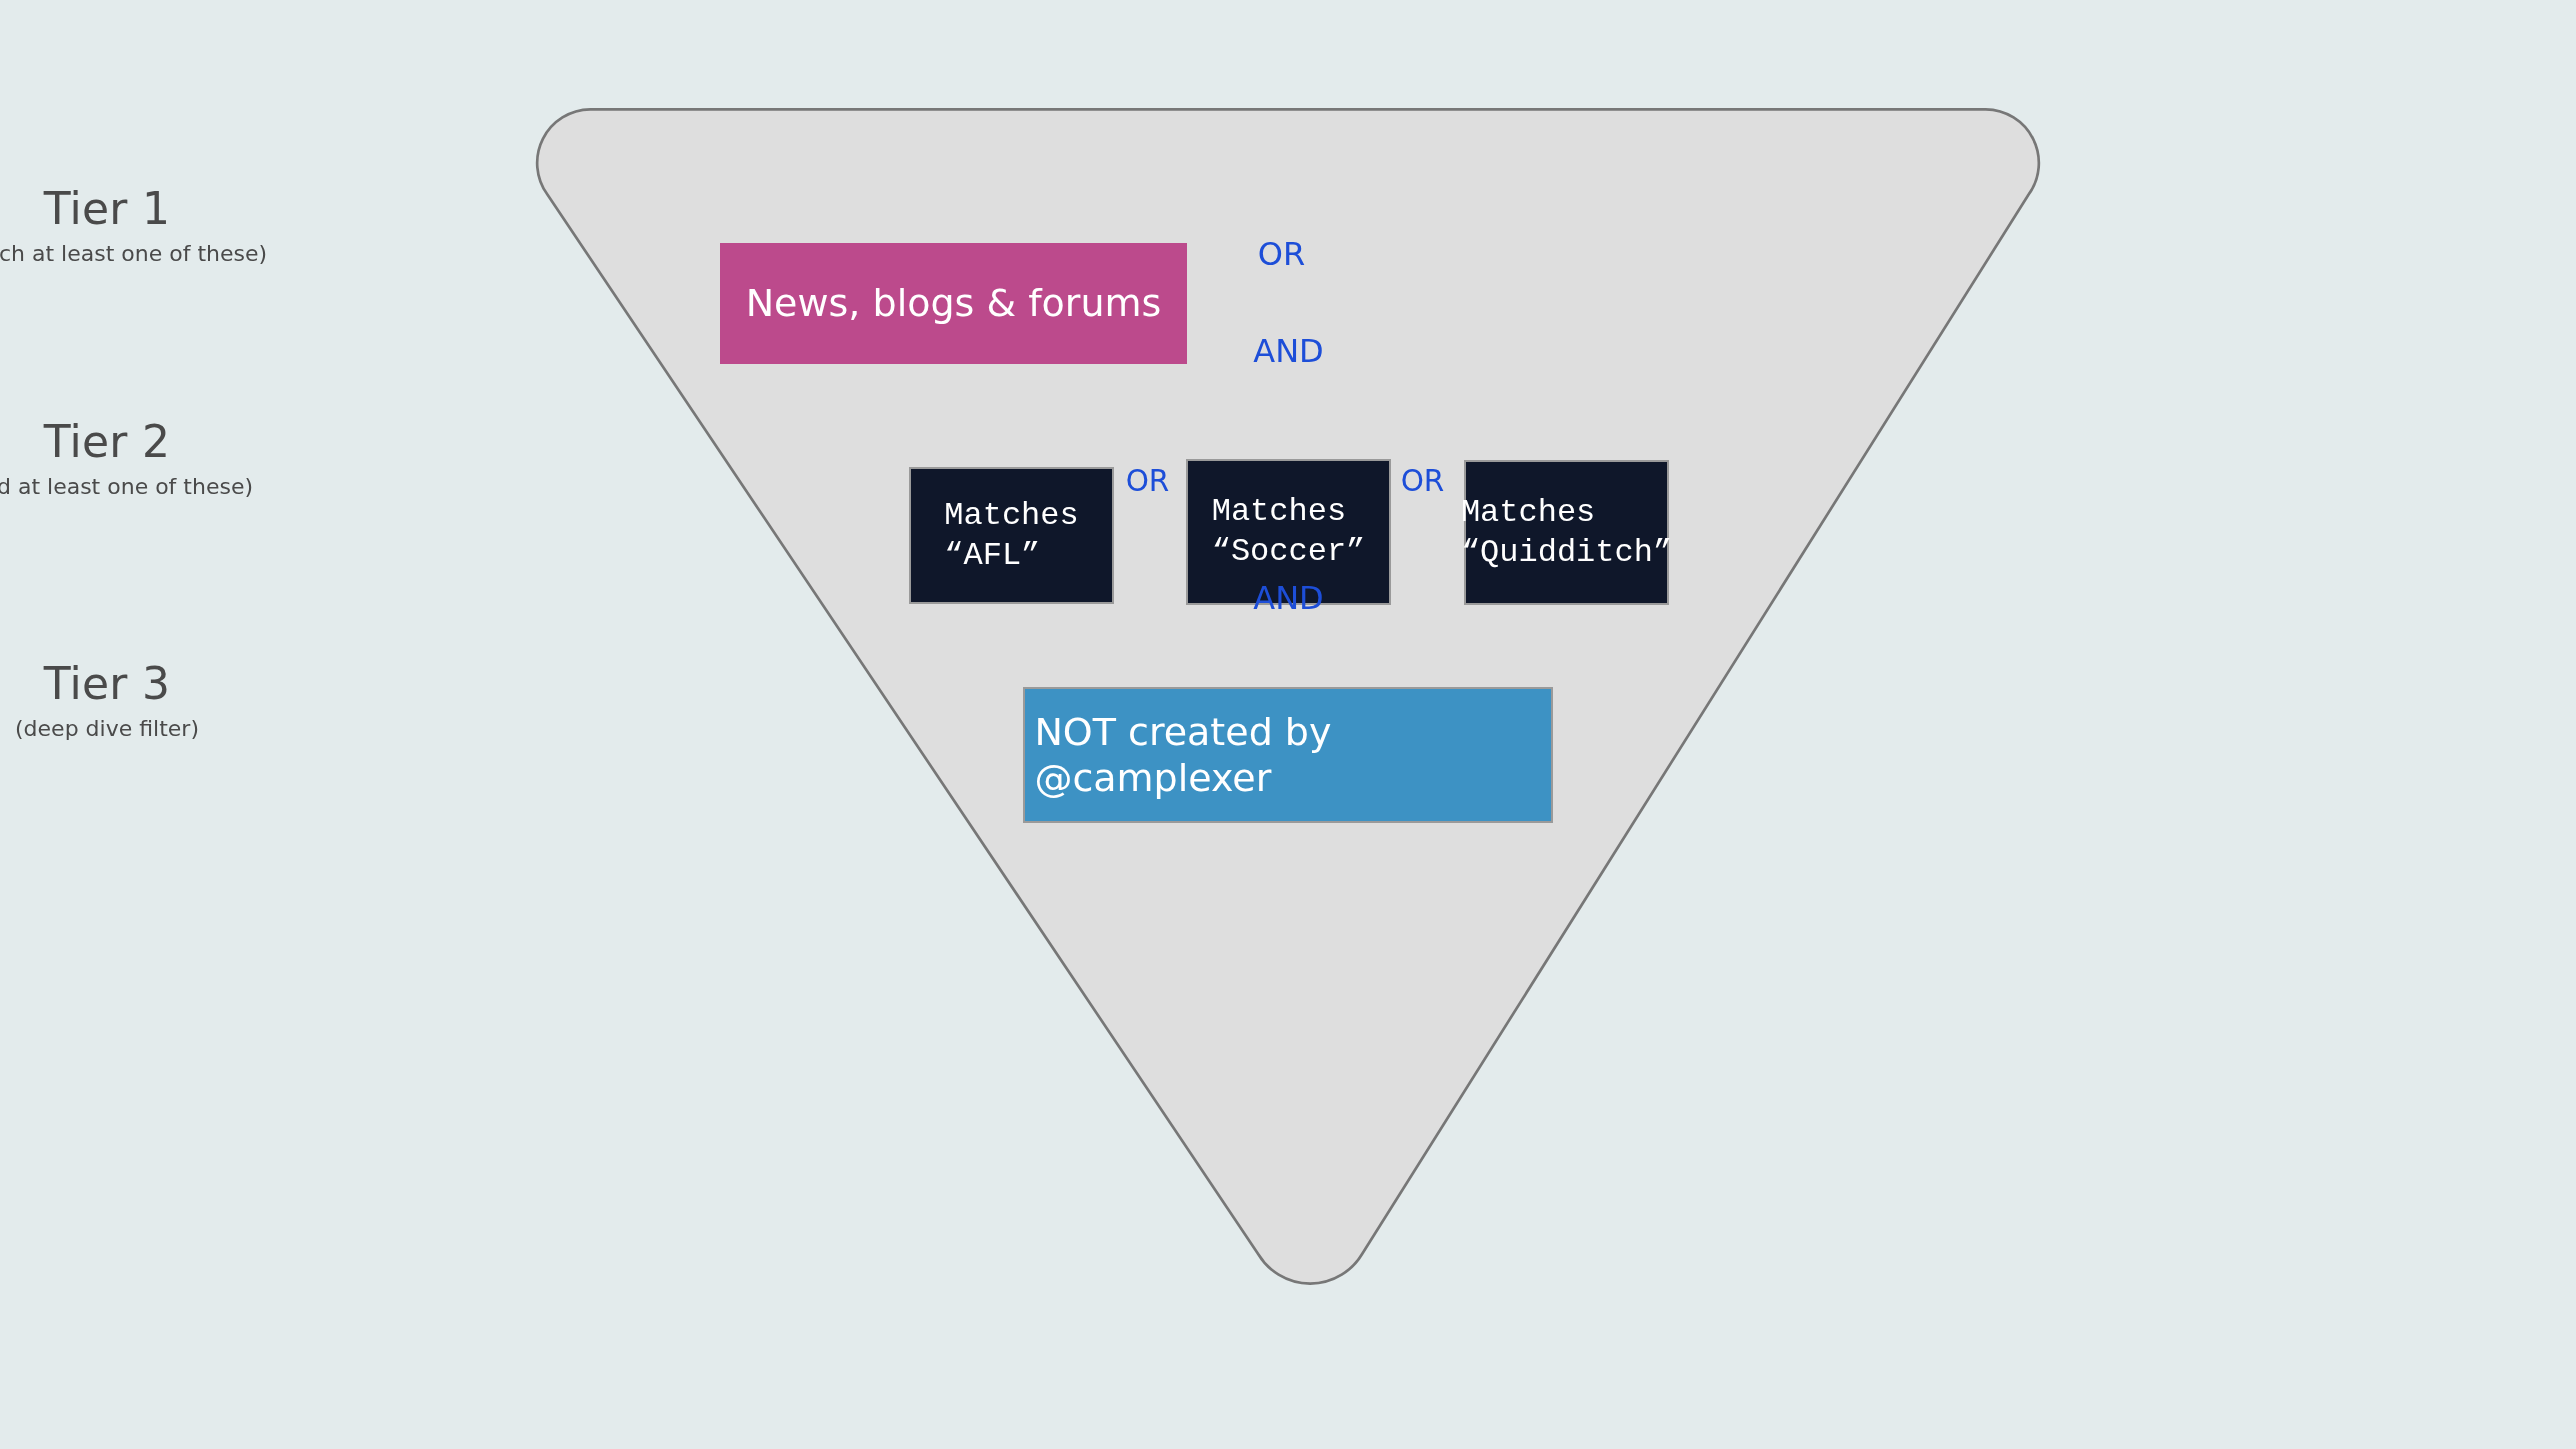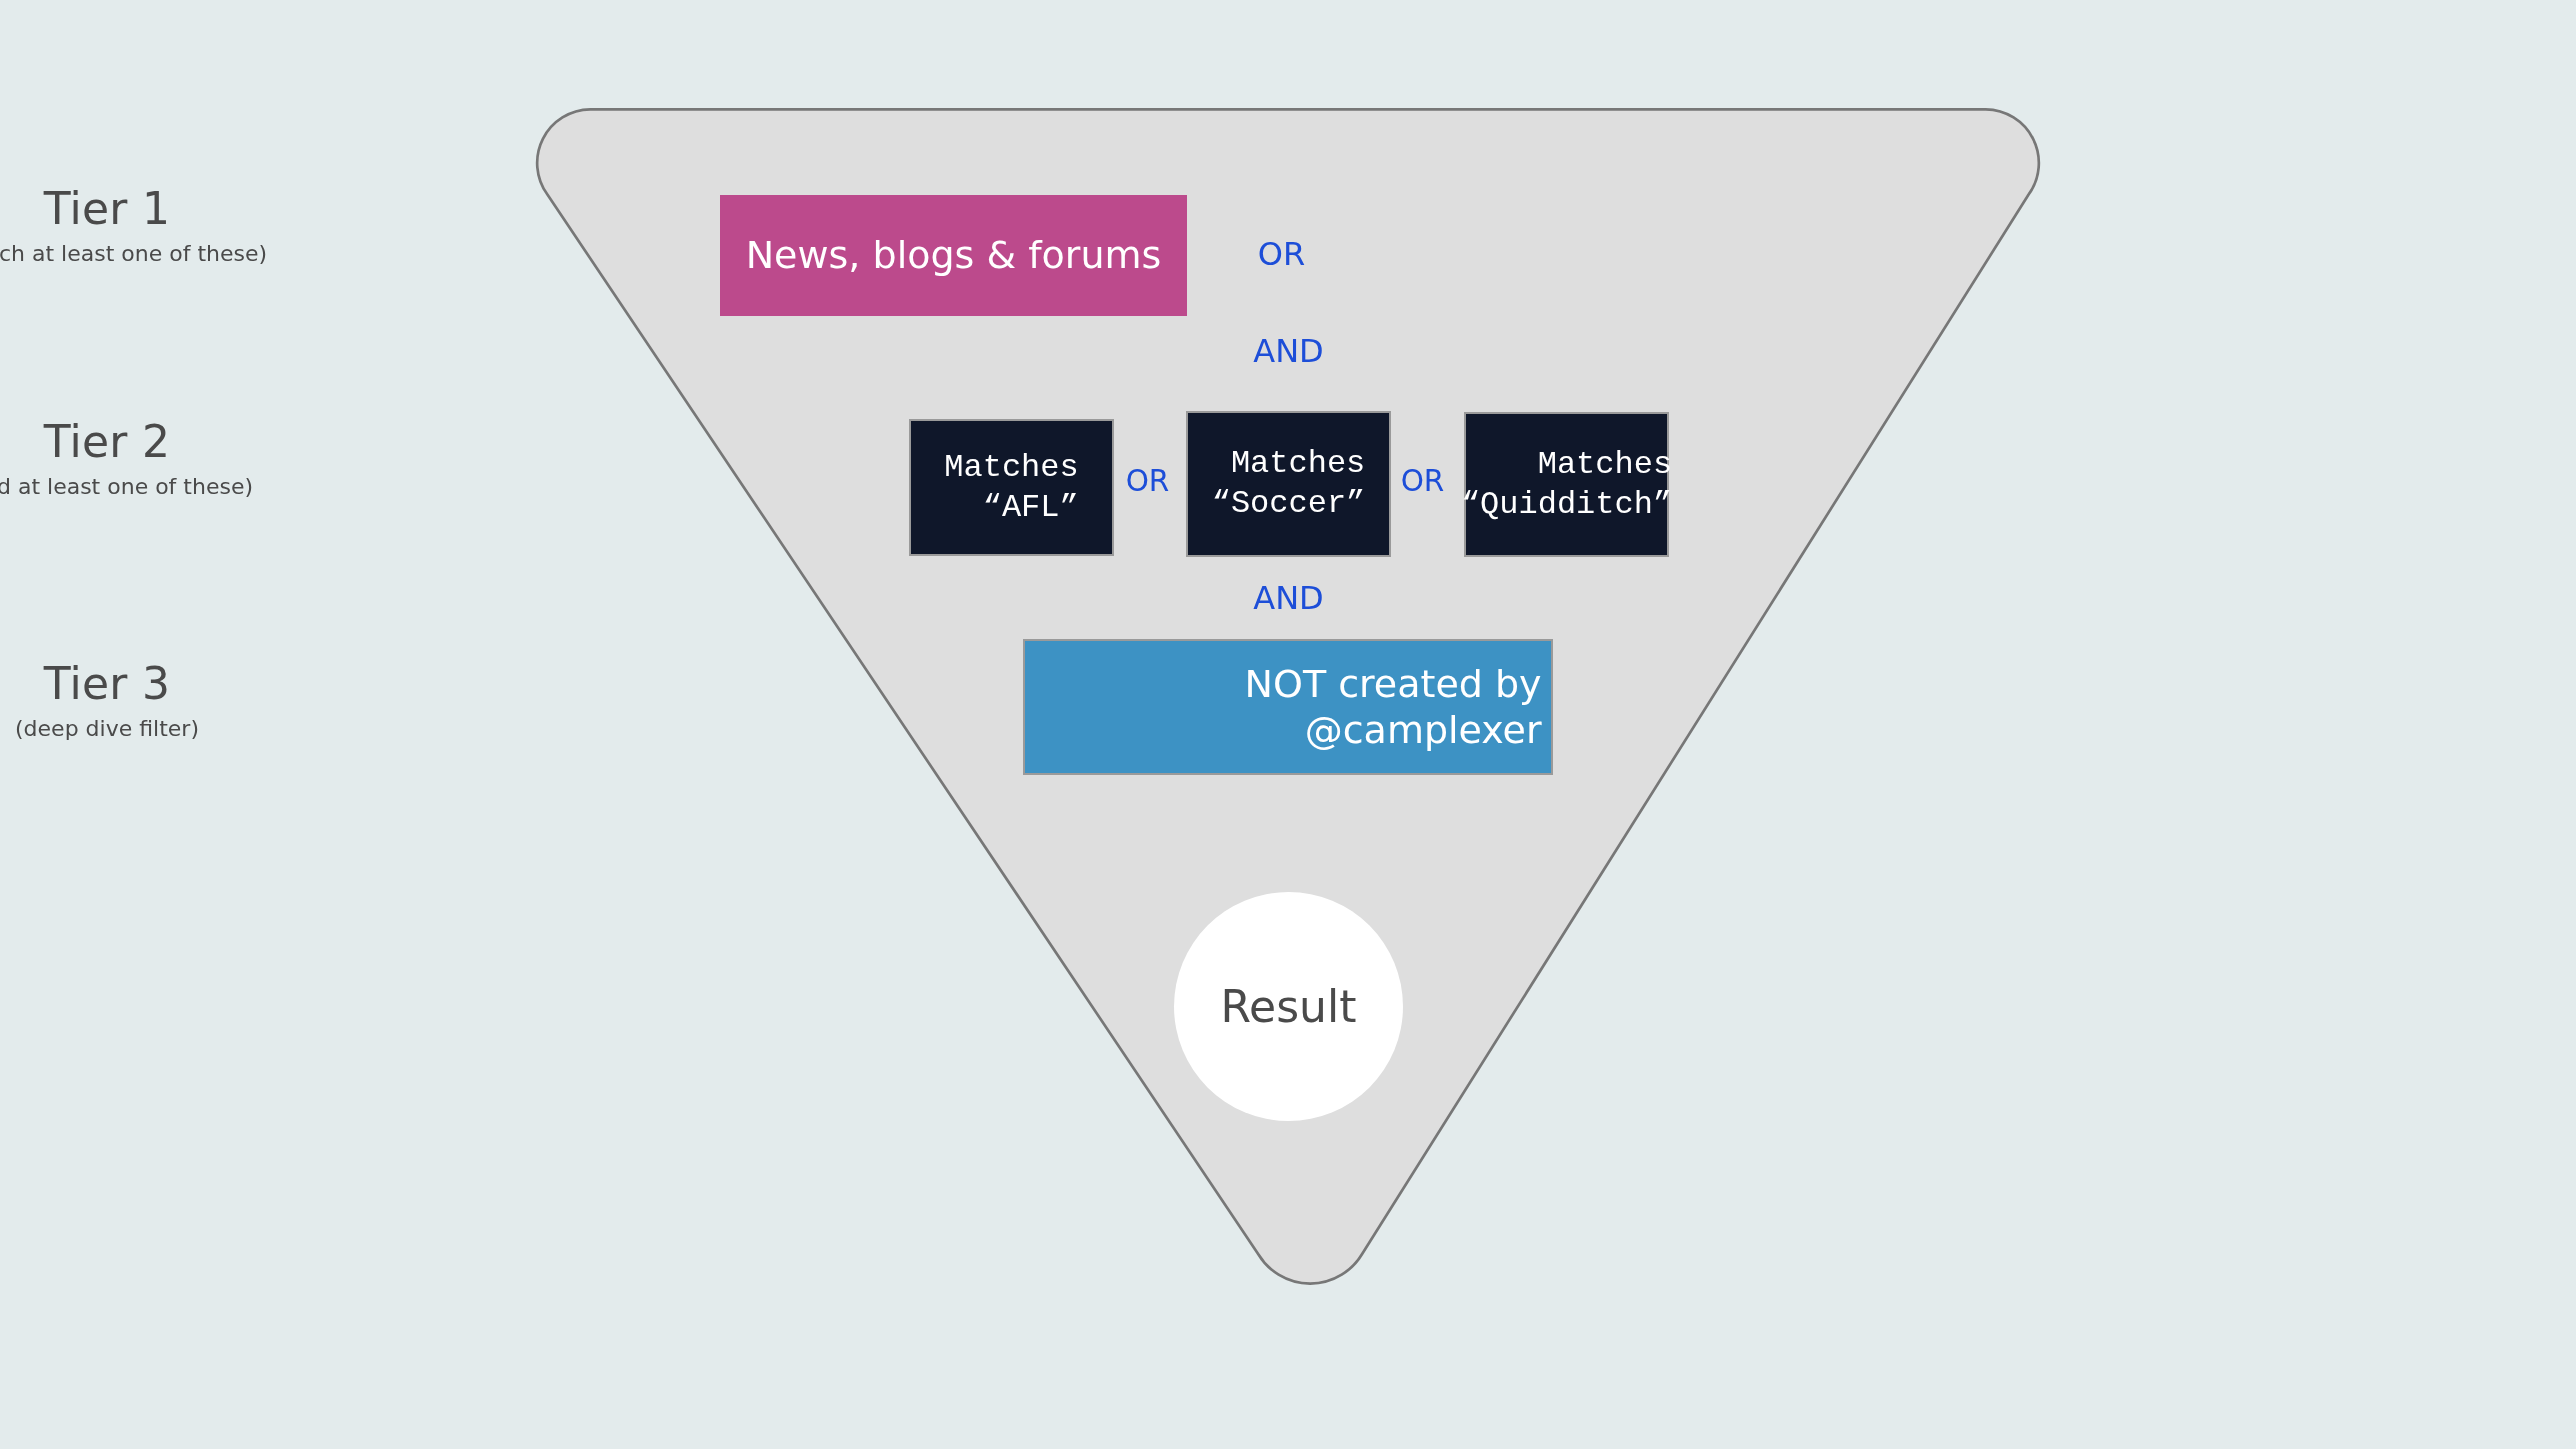--- a/index.html
+++ b/index.html
@@ -58,23 +58,24 @@
   #tier-1-label { top: 186px; }
   #tier-2-label { top: 419px; }
   #tier-3-label { top: 661px; }
 
   
   .cond-box {
     position: absolute;
     display: flex;
     align-items: center;
     justify-content: center;
-    text-align: right;
+    text-align: left;
     color: #ffffff;
     box-sizing: border-box;
+    margin-top: 48px;
   }
   .cond-box .cond-text {
     font-size: 38px;
     font-weight: 400;
     line-height: 1.22;
     color: #ffffff;
     white-space: pre-line;
     padding: 0 9.4px;
   }
 
@@ -191,18 +192,15 @@
     <span class="cond-text">Matches
 “Quidditch”</span>
   </div>
 
   <div class="operator" id="op-and-2">AND</div>
 
   <div class="cond-box box-blue" id="box-not">
     <span class="cond-text">NOT created by @camplexer</span>
   </div>
 
-  <div id="result-node">
-    <span class="result-text">Result</span>
-  </div>
 
 </div>
 
 
 </body></html>

